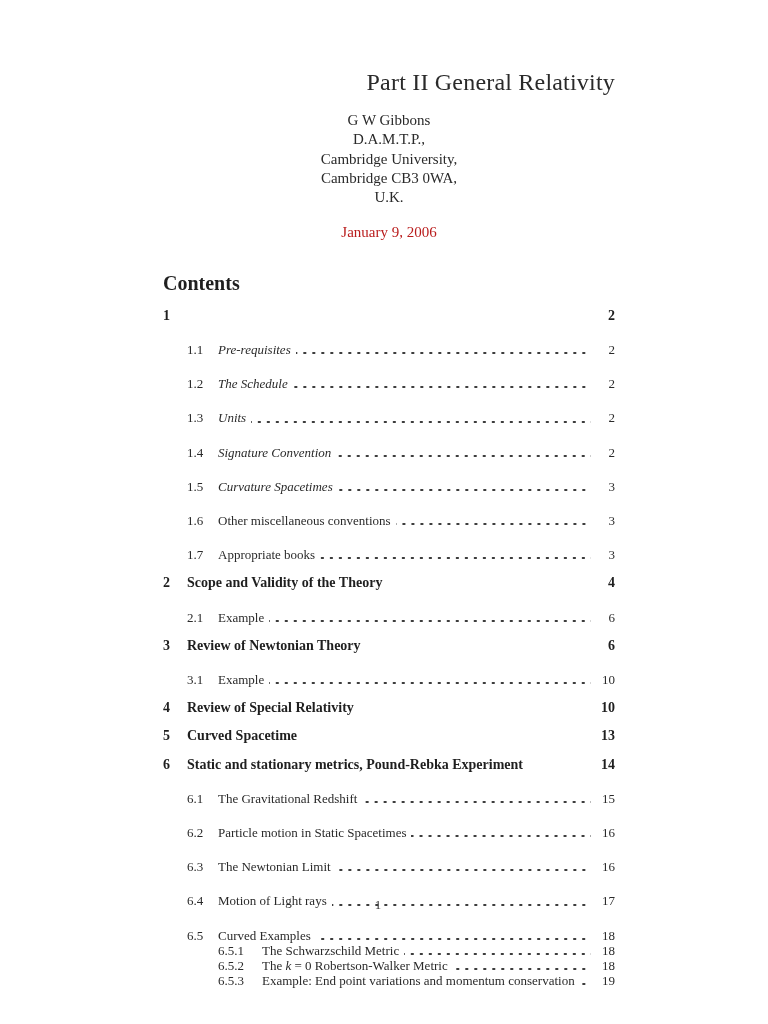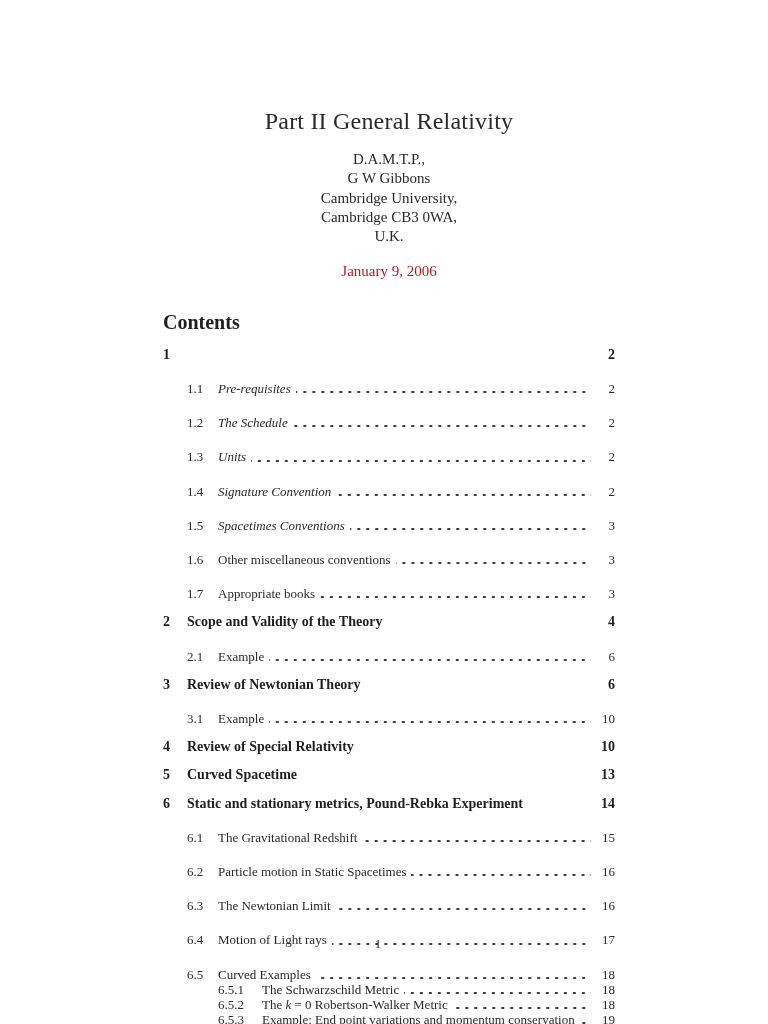--- a/index.html
+++ b/index.html
@@ -6,22 +6,22 @@
   body {
     width:768px; height:1024px; background:#ffffff; overflow:hidden;
     font-family:"Liberation Serif","DejaVu Serif",serif;
     color:#262626;
     -webkit-font-smoothing:antialiased;
   }
   .page { position:relative; width:768px; height:1024px; background:#ffffff; }
   .content { width:452px; margin-left:163px; }
 
   .doc-title {
-    margin-top:108px;
-    text-align:center;
+    margin-top:69px;
+    text-align:right;
     font-size:24px; line-height:26px; font-weight:normal; color:#2a2a2a;
     letter-spacing:0.2px;
   }
   .author-block {
     margin-top:16px;
     text-align:center;
     font-size:15px; line-height:19.3px; color:#2a2a2a;
   }
   .author-line { display:block; }
   .doc-date {
@@ -76,22 +76,22 @@
 </style>
 </head>
 <body>
 
 <div class="page">
   <div class="content">
 
     <div class="doc-title">Part II General Relativity</div>
 
     <div class="author-block">
+      <span class="author-line">G W Gibbons</span>
       <span class="author-line">D.A.M.T.P.,</span>
-      <span class="author-line">G W Gibbons</span>
       <span class="author-line">Cambridge University,</span>
       <span class="author-line">Cambridge CB3 0WA,</span>
       <span class="author-line">U.K.</span>
     </div>
 
     <div class="doc-date">January 9, 2006</div>
 
     <div class="contents-heading">Contents</div>
 
     <div class="toc-list">
@@ -119,21 +119,21 @@
           <span class="toc-page">2</span>
         </div>
         <div class="toc-row lvl2">
           <span class="toc-number">1.4</span>
           <span class="toc-title italic">Signature Convention</span>
           <span class="leader"></span>
           <span class="toc-page">2</span>
         </div>
         <div class="toc-row lvl2">
           <span class="toc-number">1.5</span>
-          <span class="toc-title italic">Spacetimes Conventions</span>
+          <span class="toc-title italic">Curvature Spacetimes</span>
           <span class="leader"></span>
           <span class="toc-page">3</span>
         </div>
         <div class="toc-row lvl2">
           <span class="toc-number">1.6</span>
           <span class="toc-title">Other miscellaneous conventions</span>
           <span class="leader"></span>
           <span class="toc-page">3</span>
         </div>
         <div class="toc-row lvl2">

